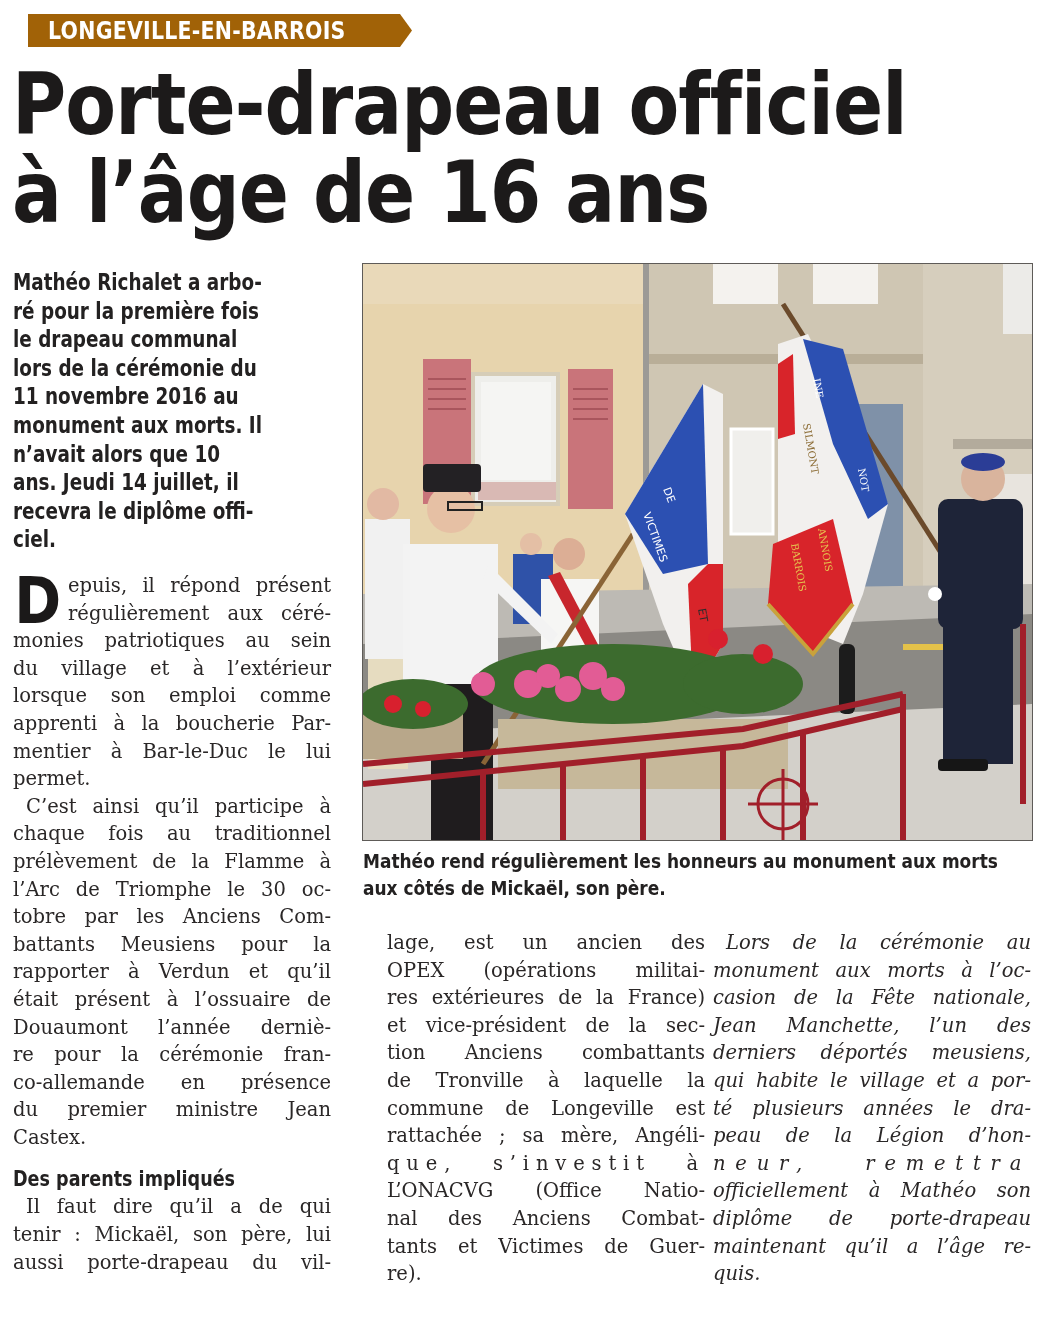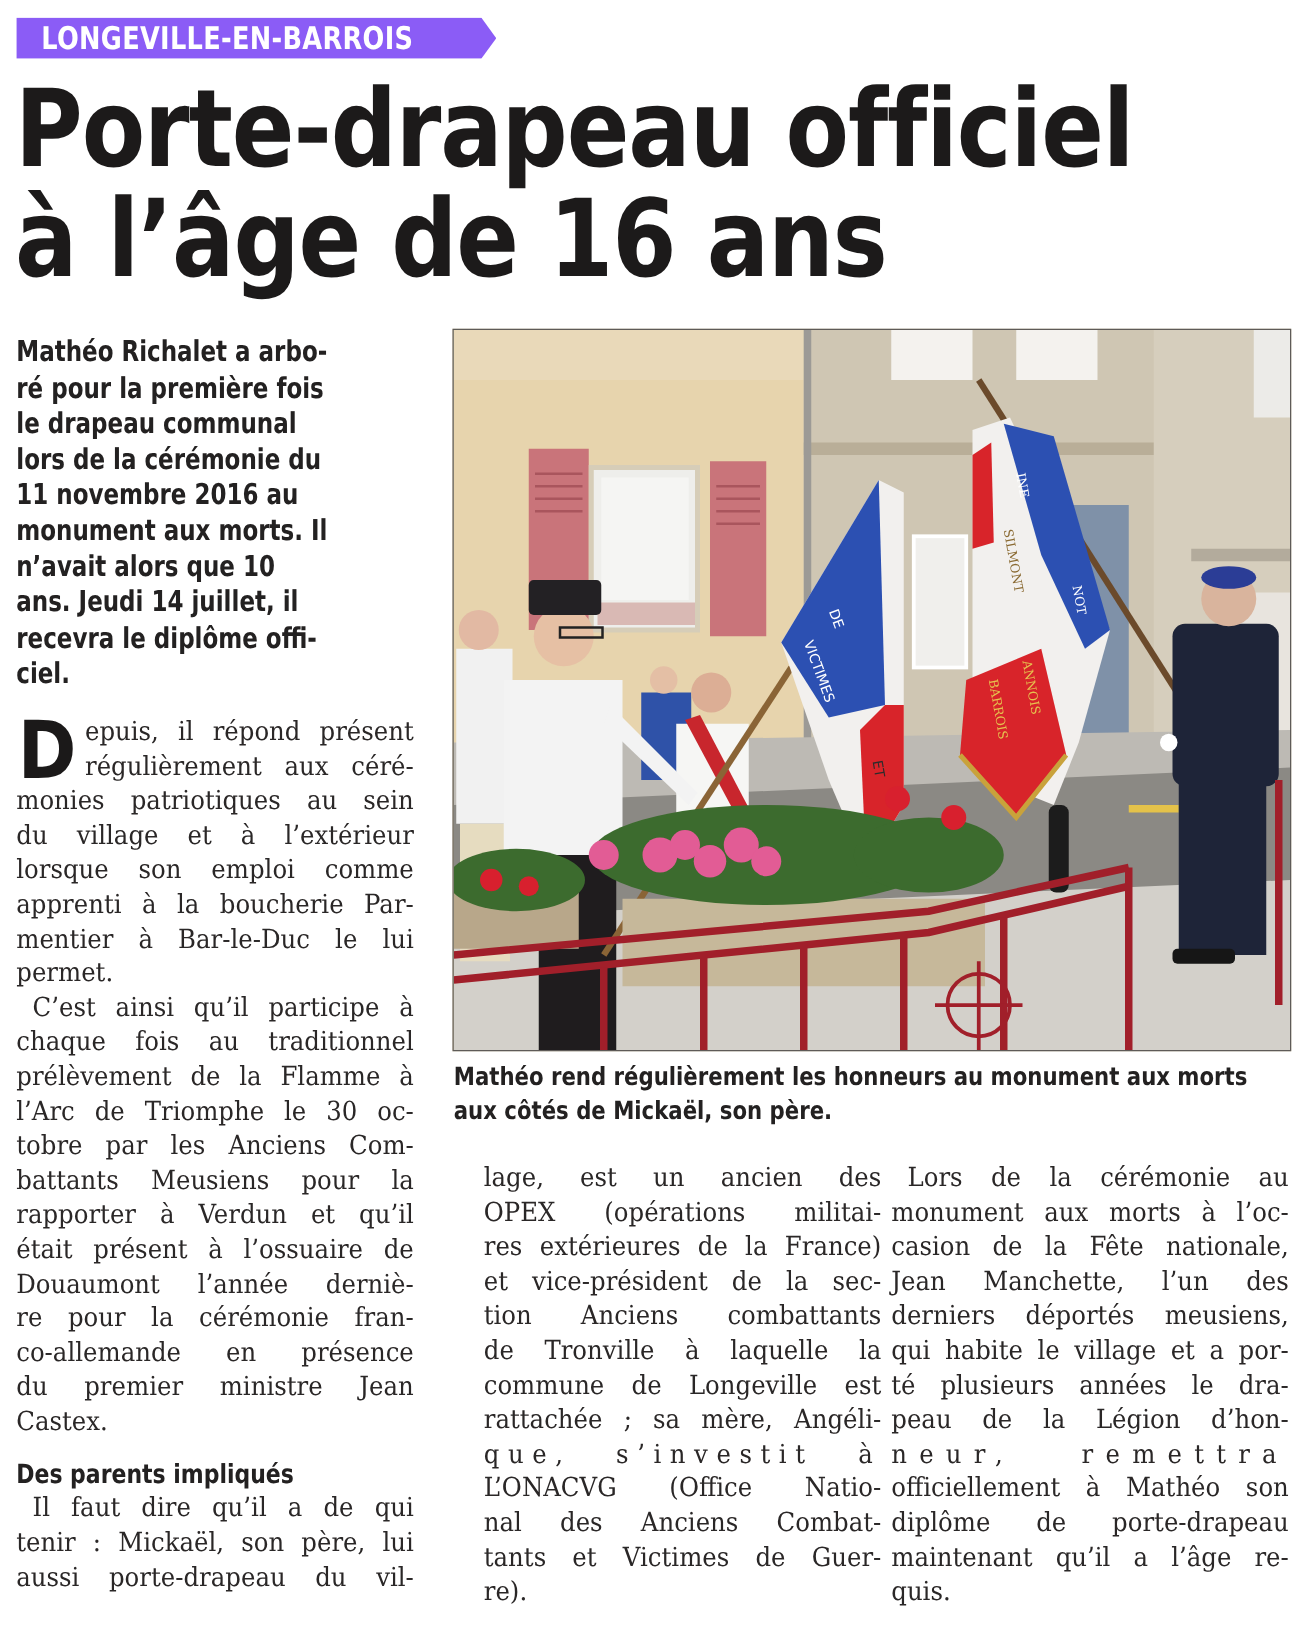--- a/index.html
+++ b/index.html
@@ -1,19 +1,19 @@
 <!DOCTYPE html>
 <html><head>
 <meta charset="utf-8">
 <style>
   html, body { margin: 0; padding: 0; background: #ffffff; }
   body { width: 1046px; height: 1317px; position: relative; overflow: hidden; color: #1f1d1d; }
   .kicker {
-    position: absolute; left: 13px; top: 14px; height: 33px; width: 384px;
-    background: #8b5cf6;
+    position: absolute; left: 28px; top: 14px; height: 33px; width: 384px;
+    background: #a16207;
     clip-path: polygon(0 0, 372px 0, 384px 50%, 372px 100%, 0 100%);
   }
   .kicker span {
     position: absolute; left: 20px; top: 2px;
     font-family: "DejaVu Sans", sans-serif; font-weight: bold; font-size: 25px;
     color: #ffffff; letter-spacing: 0.3px; transform: scaleX(0.82); transform-origin: left center;
     white-space: nowrap; line-height: 30px;
   }
   .headline {
     position: absolute; left: 12px; top: 60px; margin: 0;
@@ -32,21 +32,21 @@
   .chapo .ln { display: block; white-space: nowrap; }
   .col {
     position: absolute;
     font-family: "DejaVu Serif", serif; font-size: 21px; line-height: 27.6px; color: #2a2727;
   }
   .col .ln { display: block; white-space: nowrap; text-align: justify; text-align-last: justify; }
   .col .ln.last { text-align-last: left; }
   .col .ln.ind { padding-left: 14px; }
   .col1 { left: 13px; top: 572px; width: 318px; }
   .col2 { left: 363px; top: 929px; width: 320px; margin-left: 24px; }
-  .col3 { left: 713px; top: 929px; width: 320px; }
+  .col3 { left: 713px; top: 929px; width: 320px; font-style: italic; }
   .scaler { transform: scaleX(0.93); transform-origin: left top; width: 342px; }
   .dropcap {
     float: left; font-family: "DejaVu Sans", sans-serif; font-weight: bold;
     font-size: 64px; line-height: 52px; height: 52px; margin: 3px 6px 0 0; color: #1b1919;
     transform: scaleX(0.95);
   }
   .subhead {
     font-family: "DejaVu Sans", sans-serif; font-weight: bold; font-size: 21px;
     line-height: 28px; color: #232121; display: block; white-space: nowrap;
     transform: scaleX(0.90); transform-origin: left top; margin-top: 14px;

